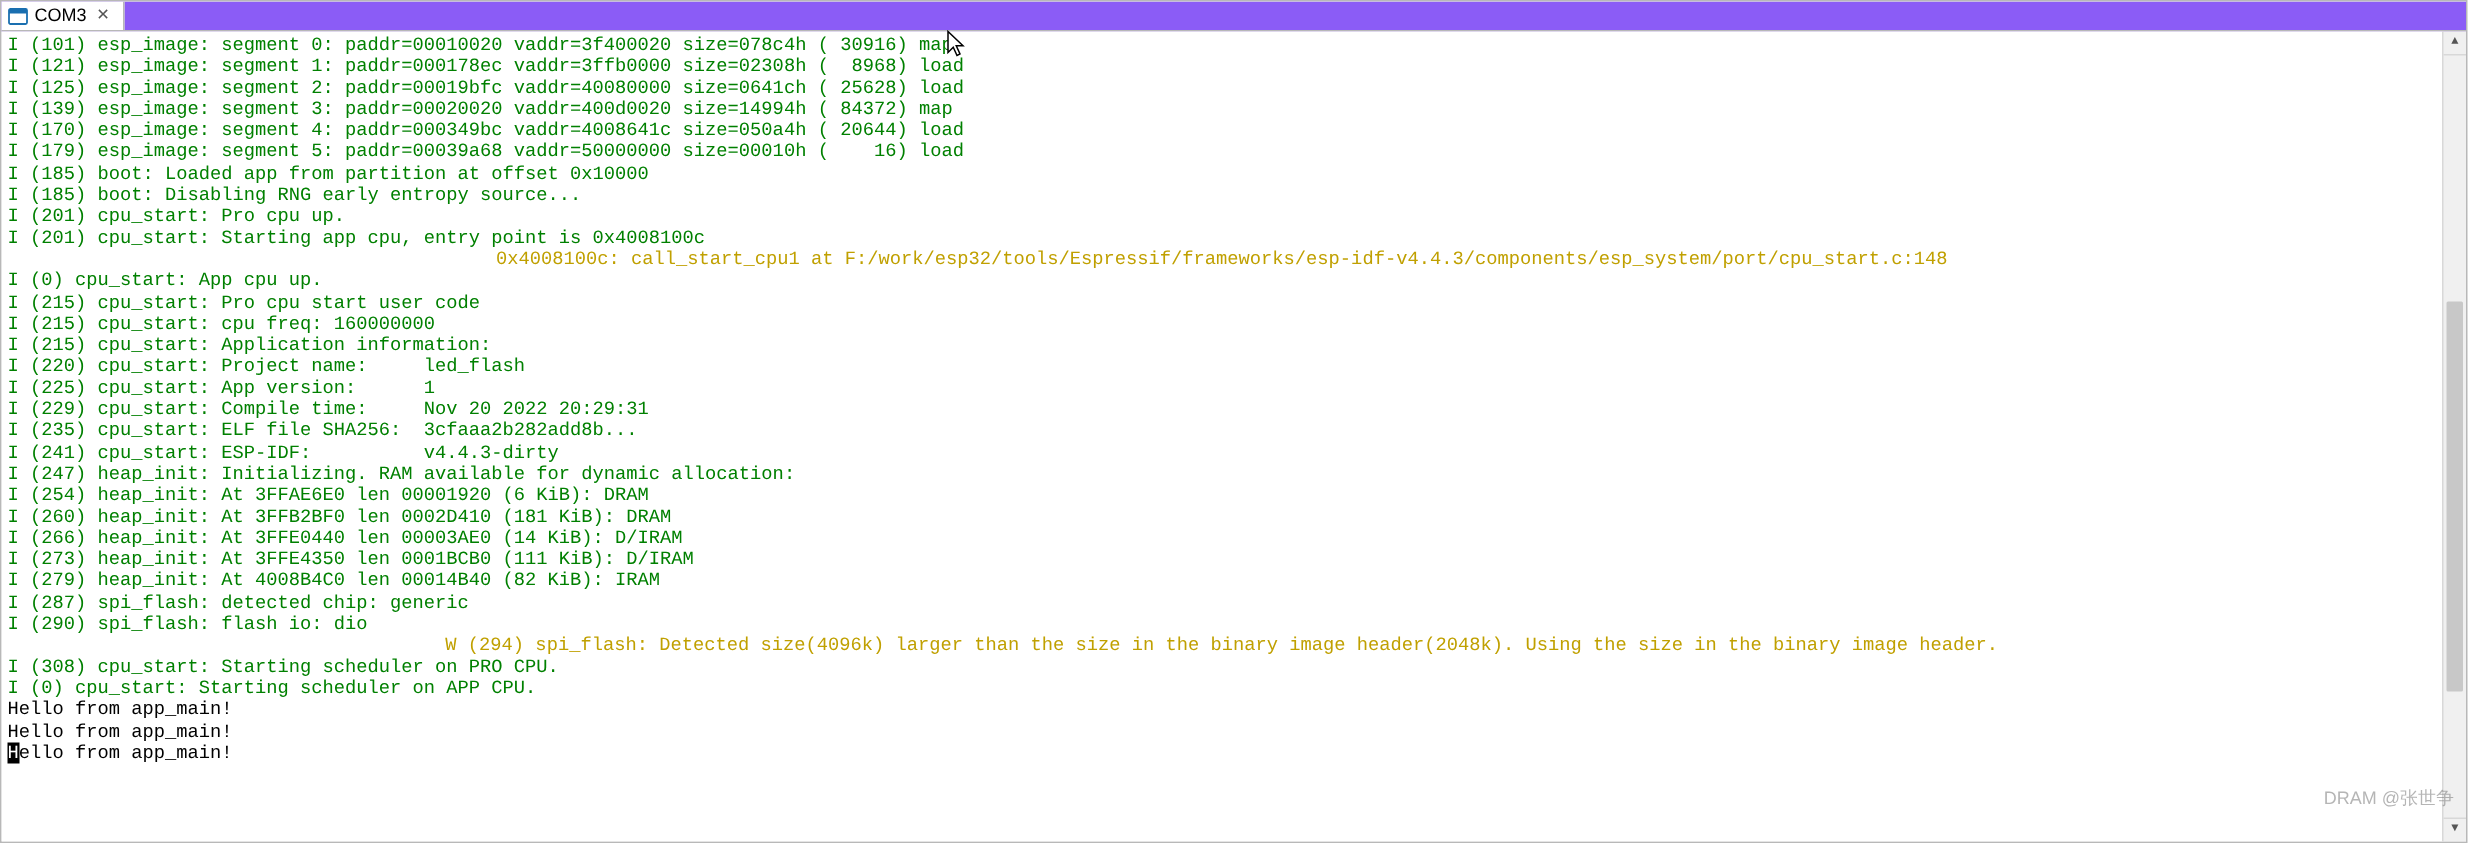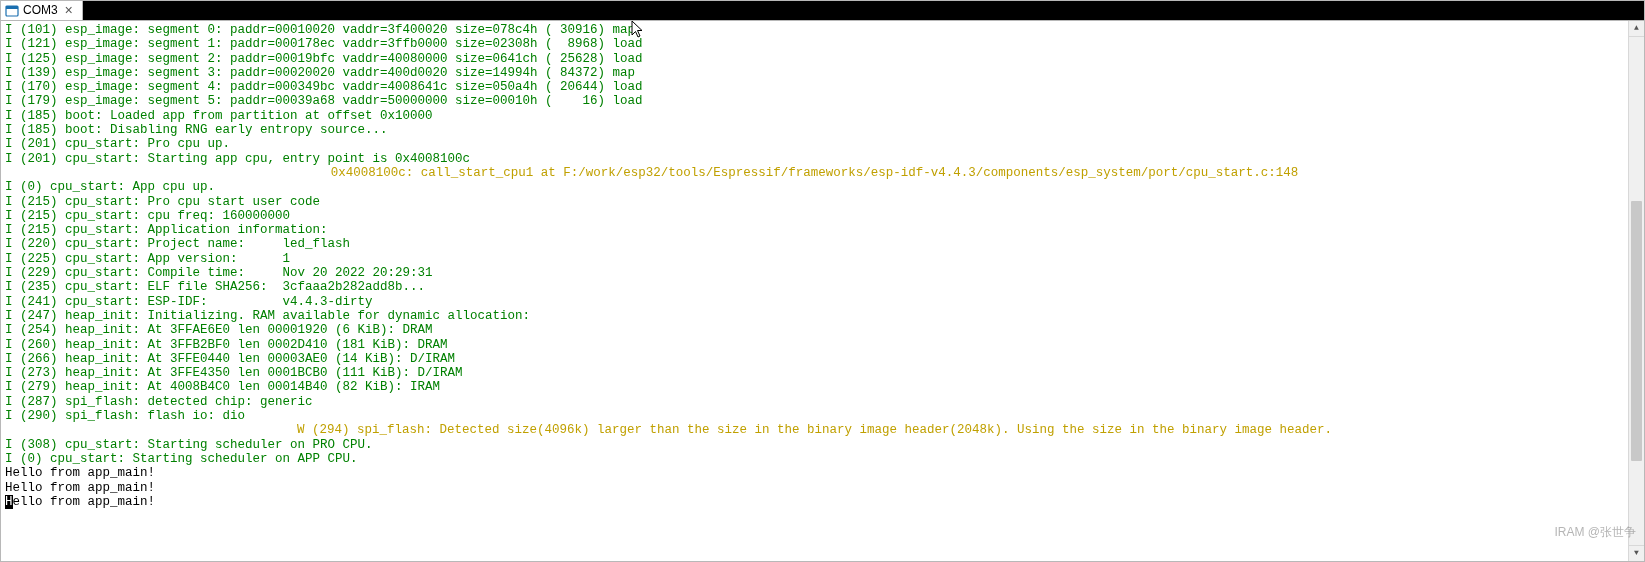--- a/index.html
+++ b/index.html
@@ -9,21 +9,21 @@
       line-height: 14.3px;
       background: #fff;
       overflow: hidden;
       width: 1645px;
       height: 562px;
       position: relative;
       border: 1px solid #b8b8b8;
     }
     .tab-bar {
       height: 20px;
-      background: #000000;
+      background: #8b5cf6;
       border-bottom: 1px solid #b8b8b8;
       display: flex;
       align-items: stretch;
     }
     .tab {
       display: flex;
       align-items: center;
       gap: 4px;
       background: #fff;
       border-right: 1px solid #b8b8b8;
@@ -145,19 +145,19 @@
 <div class="content-wrap">
   <div class="terminal" id="terminal"><span class="ln c-green">I (101) esp_image: segment 0: paddr=00010020 vaddr=3f400020 size=078c4h ( 30916) map</span><span class="ln c-green">I (121) esp_image: segment 1: paddr=000178ec vaddr=3ffb0000 size=02308h (  8968) load</span><span class="ln c-green">I (125) esp_image: segment 2: paddr=00019bfc vaddr=40080000 size=0641ch ( 25628) load</span><span class="ln c-green">I (139) esp_image: segment 3: paddr=00020020 vaddr=400d0020 size=14994h ( 84372) map</span><span class="ln c-green">I (170) esp_image: segment 4: paddr=000349bc vaddr=4008641c size=050a4h ( 20644) load</span><span class="ln c-green">I (179) esp_image: segment 5: paddr=00039a68 vaddr=50000000 size=00010h (    16) load</span><span class="ln c-green">I (185) boot: Loaded app from partition at offset 0x10000</span><span class="ln c-green">I (185) boot: Disabling RNG early entropy source...</span><span class="ln c-green">I (201) cpu_start: Pro cpu up.</span><span class="ln c-green">I (201) cpu_start: Starting app cpu, entry point is 0x4008100c</span><span class="ln c-yellow">0x4008100c: call_start_cpu1 at F:/work/esp32/tools/Espressif/frameworks/esp-idf-v4.4.3/components/esp_system/port/cpu_start.c:148</span><span class="ln c-black"></span><span class="ln c-green">I (0) cpu_start: App cpu up.</span><span class="ln c-green">I (215) cpu_start: Pro cpu start user code</span><span class="ln c-green">I (215) cpu_start: cpu freq: 160000000</span><span class="ln c-green">I (215) cpu_start: Application information:</span><span class="ln c-green">I (220) cpu_start: Project name:     led_flash</span><span class="ln c-green">I (225) cpu_start: App version:      1</span><span class="ln c-green">I (229) cpu_start: Compile time:     Nov 20 2022 20:29:31</span><span class="ln c-green">I (235) cpu_start: ELF file SHA256:  3cfaaa2b282add8b...</span><span class="ln c-green">I (241) cpu_start: ESP-IDF:          v4.4.3-dirty</span><span class="ln c-green">I (247) heap_init: Initializing. RAM available for dynamic allocation:</span><span class="ln c-green">I (254) heap_init: At 3FFAE6E0 len 00001920 (6 KiB): DRAM</span><span class="ln c-green">I (260) heap_init: At 3FFB2BF0 len 0002D410 (181 KiB): DRAM</span><span class="ln c-green">I (266) heap_init: At 3FFE0440 len 00003AE0 (14 KiB): D/IRAM</span><span class="ln c-green">I (273) heap_init: At 3FFE4350 len 0001BCB0 (111 KiB): D/IRAM</span><span class="ln c-green">I (279) heap_init: At 4008B4C0 len 00014B40 (82 KiB): IRAM</span><span class="ln c-green">I (287) spi_flash: detected chip: generic</span><span class="ln c-green">I (290) spi_flash: flash io: dio</span><span class="ln c-yellow">W (294) spi_flash: Detected size(4096k) larger than the size in the binary image header(2048k). Using the size in the binary image header.</span><span class="ln c-green">I (308) cpu_start: Starting scheduler on PRO CPU.</span><span class="ln c-green">I (0) cpu_start: Starting scheduler on APP CPU.</span><span class="ln c-black">Hello from app_main!</span><span class="ln c-black">Hello from app_main!</span><span class="ln c-black"><span class="cursor-block">H</span>ello from app_main!</span></div>
 </div>
 
 <div class="scrollbar-v">
   <div class="sb-arrow">▲</div>
   <div class="sb-thumb"></div>
   <div class="sb-arrow">▼</div>
 </div>
 
-<div class="watermark">IRAM @张世争</div>
+<div class="watermark">DRAM @张世争</div>
 
 <div class="mouse-cursor">
   <svg width="14" height="20" viewBox="0 0 14 20">
     <path d="M1 1 L1 15 L4.5 11.5 L7 17 L9 16 L6.5 10.5 L11 10.5 Z" fill="#fff" stroke="#000" stroke-width="1"></path>
   </svg>
 </div>
 
 </body></html>

